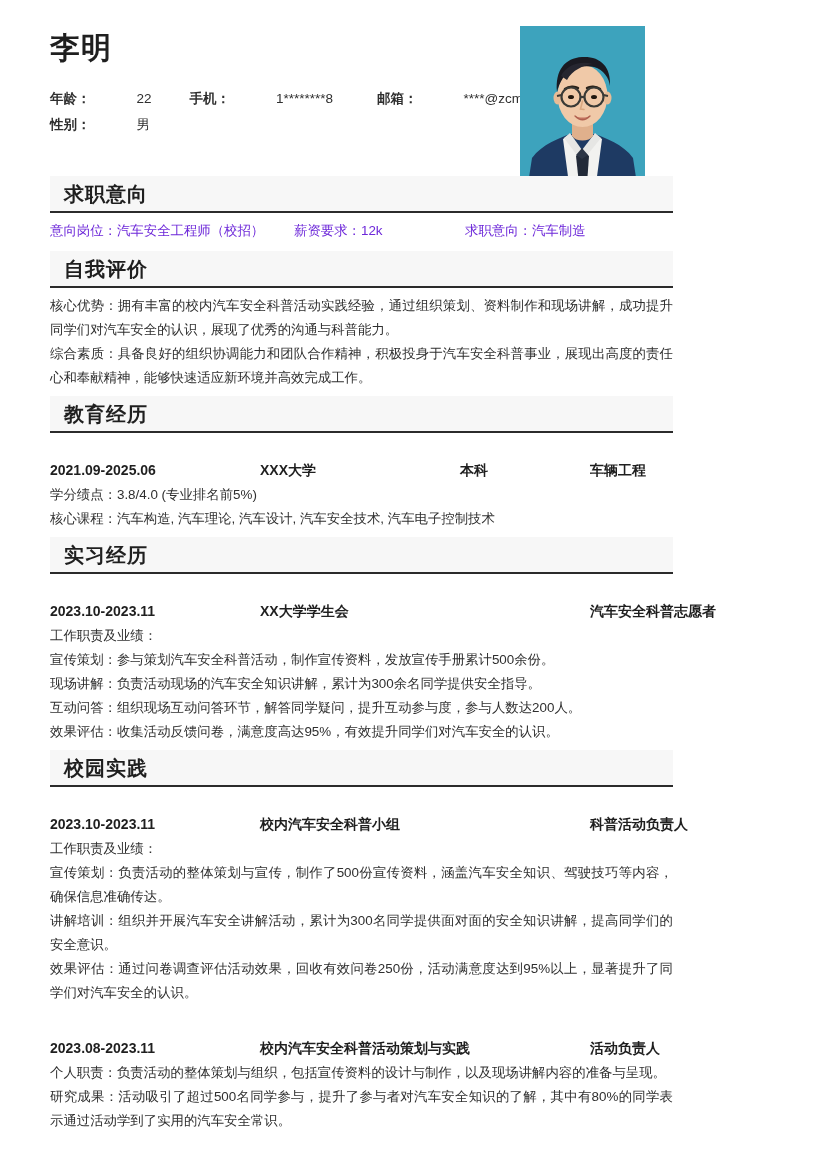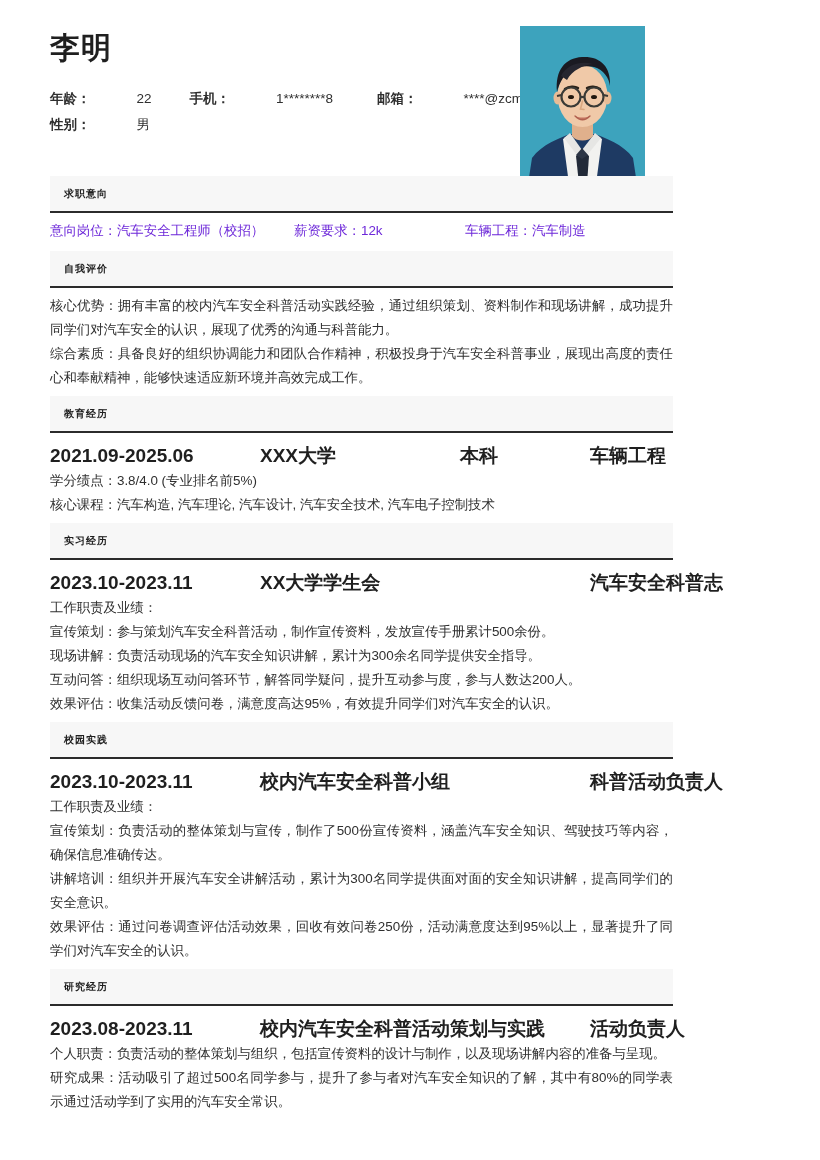--- a/index.html
+++ b/index.html
@@ -77,39 +77,39 @@
   .section { margin-top: 4px; }
 
   .sec-head {
     position: relative;
     background: #f7f7f7;
     padding: 7px 0 6px 14px;
     border-bottom: 2.2px solid #2b2b2b;
   }
 
   .sec-head .sec-title {
-    font-size: 10px;
+    font-size: 20px;
     font-weight: bold;
     letter-spacing: 1px;
     color: #1f1f1f;
     line-height: 22px;
   }
 
   .sec-body {
     padding: 6px 0 2px 0;
   }
 
   
   .entry-row {
     position: relative;
     height: 24px;
-    font-size: 19px;
+    font-size: 14px;
     font-weight: bold;
     color: #1f1f1f;
-    margin-top: 6px;
+    margin-top: 20px;
   }
 
   .entry-row .col {
     position: absolute;
     top: 0;
     white-space: nowrap;
     line-height: 22px;
   }
 
   .col-date  { left: 0px; }
@@ -205,21 +205,21 @@
   </div>
 
   <div class="section">
     <div class="sec-head">
       <span class="sec-title">求职意向</span>
     </div>
     <div class="sec-body">
       <div class="objective">
         <span class="ob ob-a"><span>意向岗位：</span><span>汽车安全工程师（校招）</span></span>
         <span class="ob ob-b"><span>薪资要求：</span><span>12k</span></span>
-        <span class="ob ob-c"><span>车辆工程：</span><span>汽车制造</span></span>
+        <span class="ob ob-c"><span>求职意向：</span><span>汽车制造</span></span>
       </div>
     </div>
   </div>
 
   <div class="section">
     <div class="sec-head">
       <span class="sec-title">自我评价</span>
     </div>
     <div class="sec-body">
       <div class="line">核心优势：拥有丰富的校内汽车安全科普活动实践经验，通过组织策划、资料制作和现场讲解，成功提升同学们对汽车安全的认识，展现了优秀的沟通与科普能力。</div>
@@ -272,23 +272,20 @@
         <span class="col col-right">科普活动负责人</span>
       </div>
       <div class="line">工作职责及业绩：</div>
       <div class="line">宣传策划：负责活动的整体策划与宣传，制作了500份宣传资料，涵盖汽车安全知识、驾驶技巧等内容，确保信息准确传达。</div>
       <div class="line">讲解培训：组织并开展汽车安全讲解活动，累计为300名同学提供面对面的安全知识讲解，提高同学们的安全意识。</div>
       <div class="line">效果评估：通过问卷调查评估活动效果，回收有效问卷250份，活动满意度达到95%以上，显著提升了同学们对汽车安全的认识。</div>
     </div>
   </div>
 
   <div class="section">
-    <div class="sec-head">
-      <span class="sec-title">研究经历</span>
-    </div>
     <div class="sec-body">
       <div class="entry-row">
         <span class="col col-date">2023.08-2023.11</span>
         <span class="col col-two">校内汽车安全科普活动策划与实践</span>
         <span class="col col-right">活动负责人</span>
       </div>
       <div class="line">个人职责：负责活动的整体策划与组织，包括宣传资料的设计与制作，以及现场讲解内容的准备与呈现。</div>
       <div class="line">研究成果：活动吸引了超过500名同学参与，提升了参与者对汽车安全知识的了解，其中有80%的同学表示通过活动学到了实用的汽车安全常识。</div>
     </div>
   </div>

